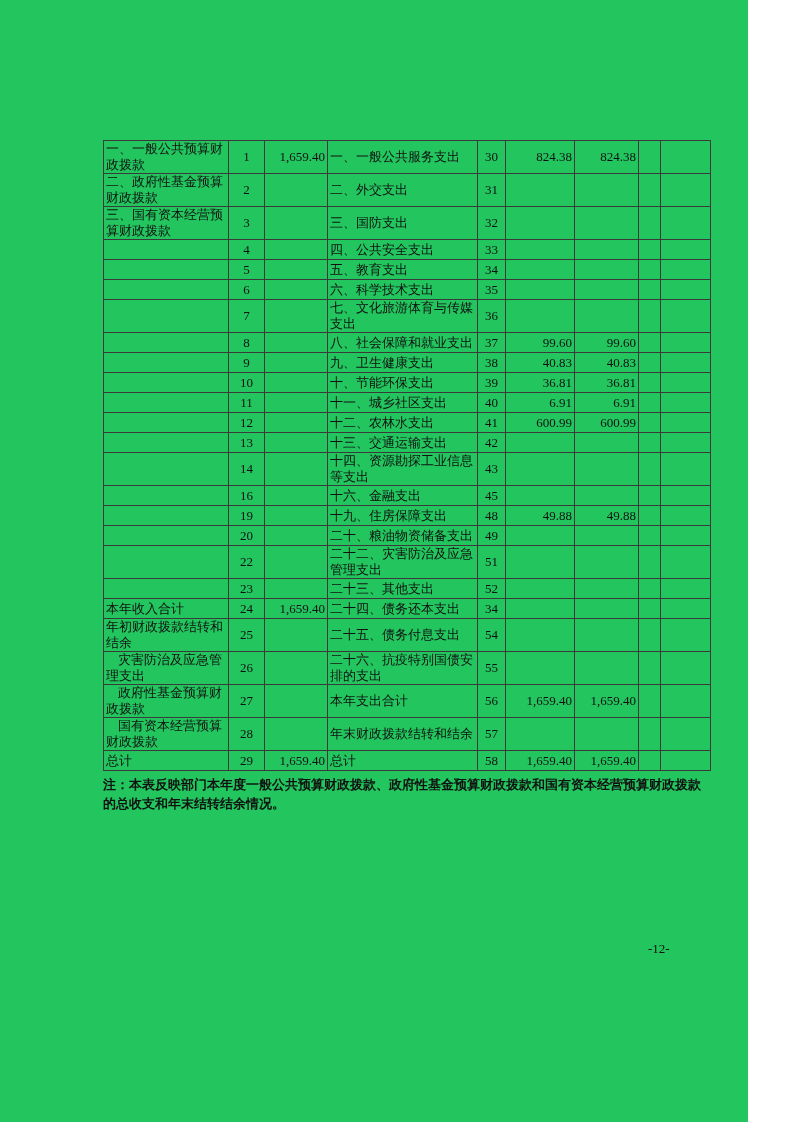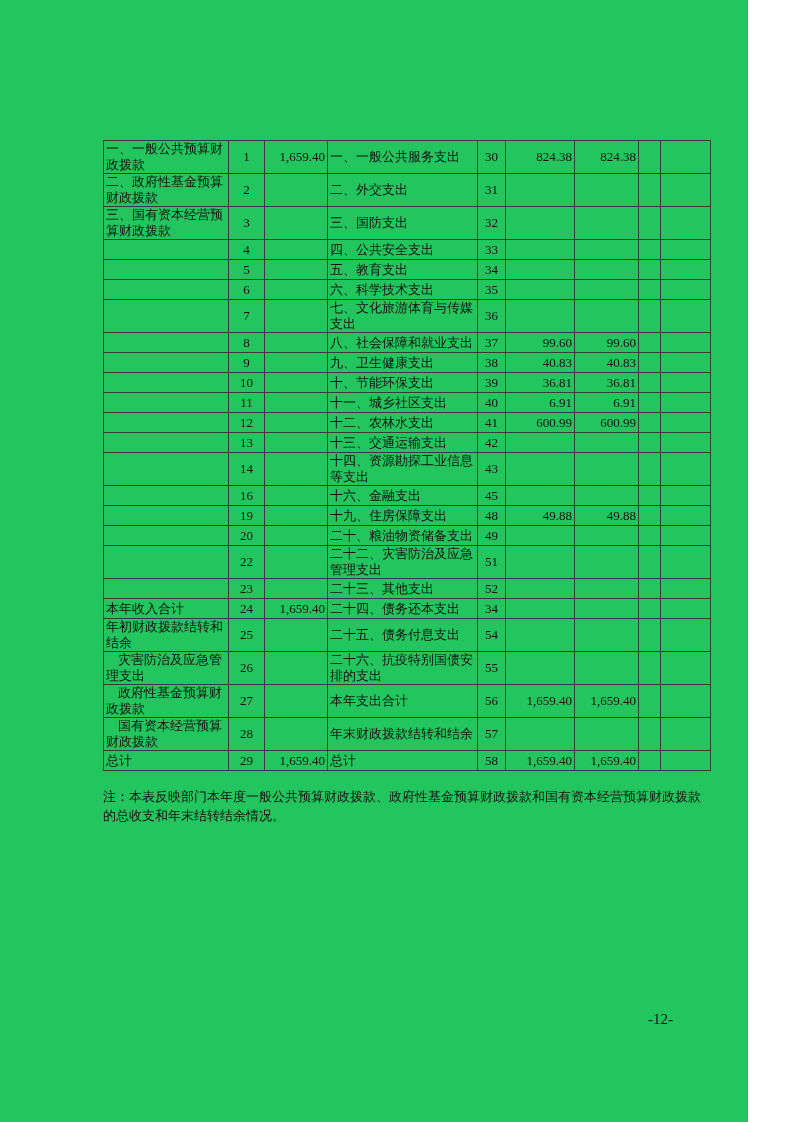--- a/index.html
+++ b/index.html
@@ -30,29 +30,30 @@
     vertical-align:middle;
     word-break:break-all;
     overflow:hidden;
   }
   .c-label { text-align:left; }
   .c-line  { text-align:center; }
   .c-amt   { text-align:right; padding-right:2px; }
   .cell-total  { font-weight:normal; text-align:left; }
   .cell-indent { text-indent:12px; }
   .note {
-    margin-top:16px;
+    margin-top:4px;
     font-size:13px;
     line-height:19px;
     word-break:break-all;
+    font-weight:bold;
   }
   .page-number {
     position:absolute;
-    left:648px; top:1011px;
-    font-size:15px;
+    left:648px; top:941px;
+    font-size:13px;
   }
 </style>
 </head>
 <body>
 
 <div class="sheet">
   <div class="table-wrap">
     <table class="budget-table">
       <colgroup>
         <col style="width:125px">

